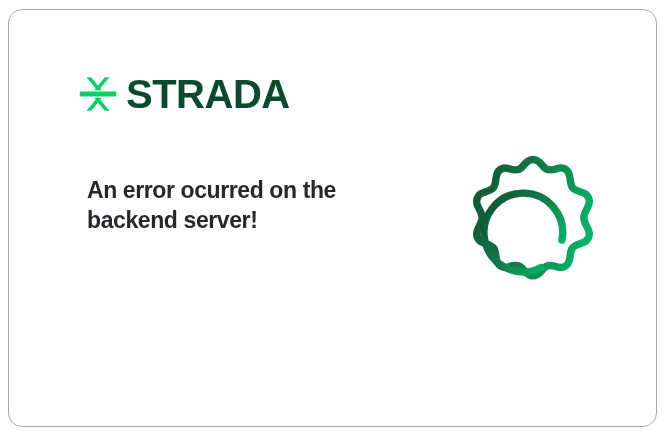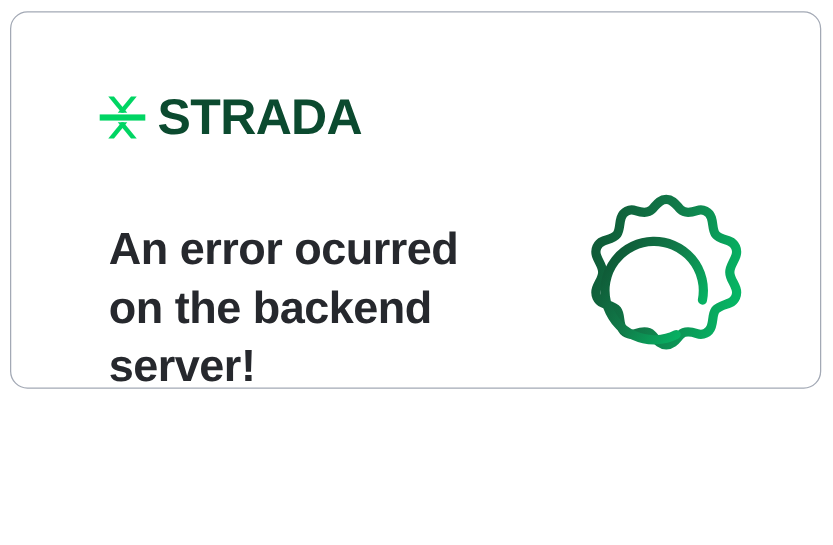--- a/index.html
+++ b/index.html
@@ -10,21 +10,21 @@
     background: #ffffff;
     font-family: "Liberation Sans", sans-serif;
     overflow: hidden;
   }
 
   #error-card {
     position: absolute;
     left: 8px;
     top: 9px;
     width: 649px;
-    height: 302px;
+    height: 418px;
     background: #ffffff;
     border: 1px solid #a3a9b5;
     border-radius: 14px;
   }
 
   
   #brand-lockup {
     position: absolute;
     left: 70px;
     top: 64px;
@@ -45,21 +45,21 @@
     white-space: nowrap;
   }
 
   
   #error-headline {
     position: absolute;
     left: 78px;
     top: 166px;
     width: 300px;
     font-family: "Liberation Sans", sans-serif;
-    font-size: 36px;
+    font-size: 23px;
     font-weight: bold;
     line-height: 1.3;
     letter-spacing: -0.4px;
     color: #26282d;
   }
 
   
   #gear-illustration {
     position: absolute;
     left: 442px;

